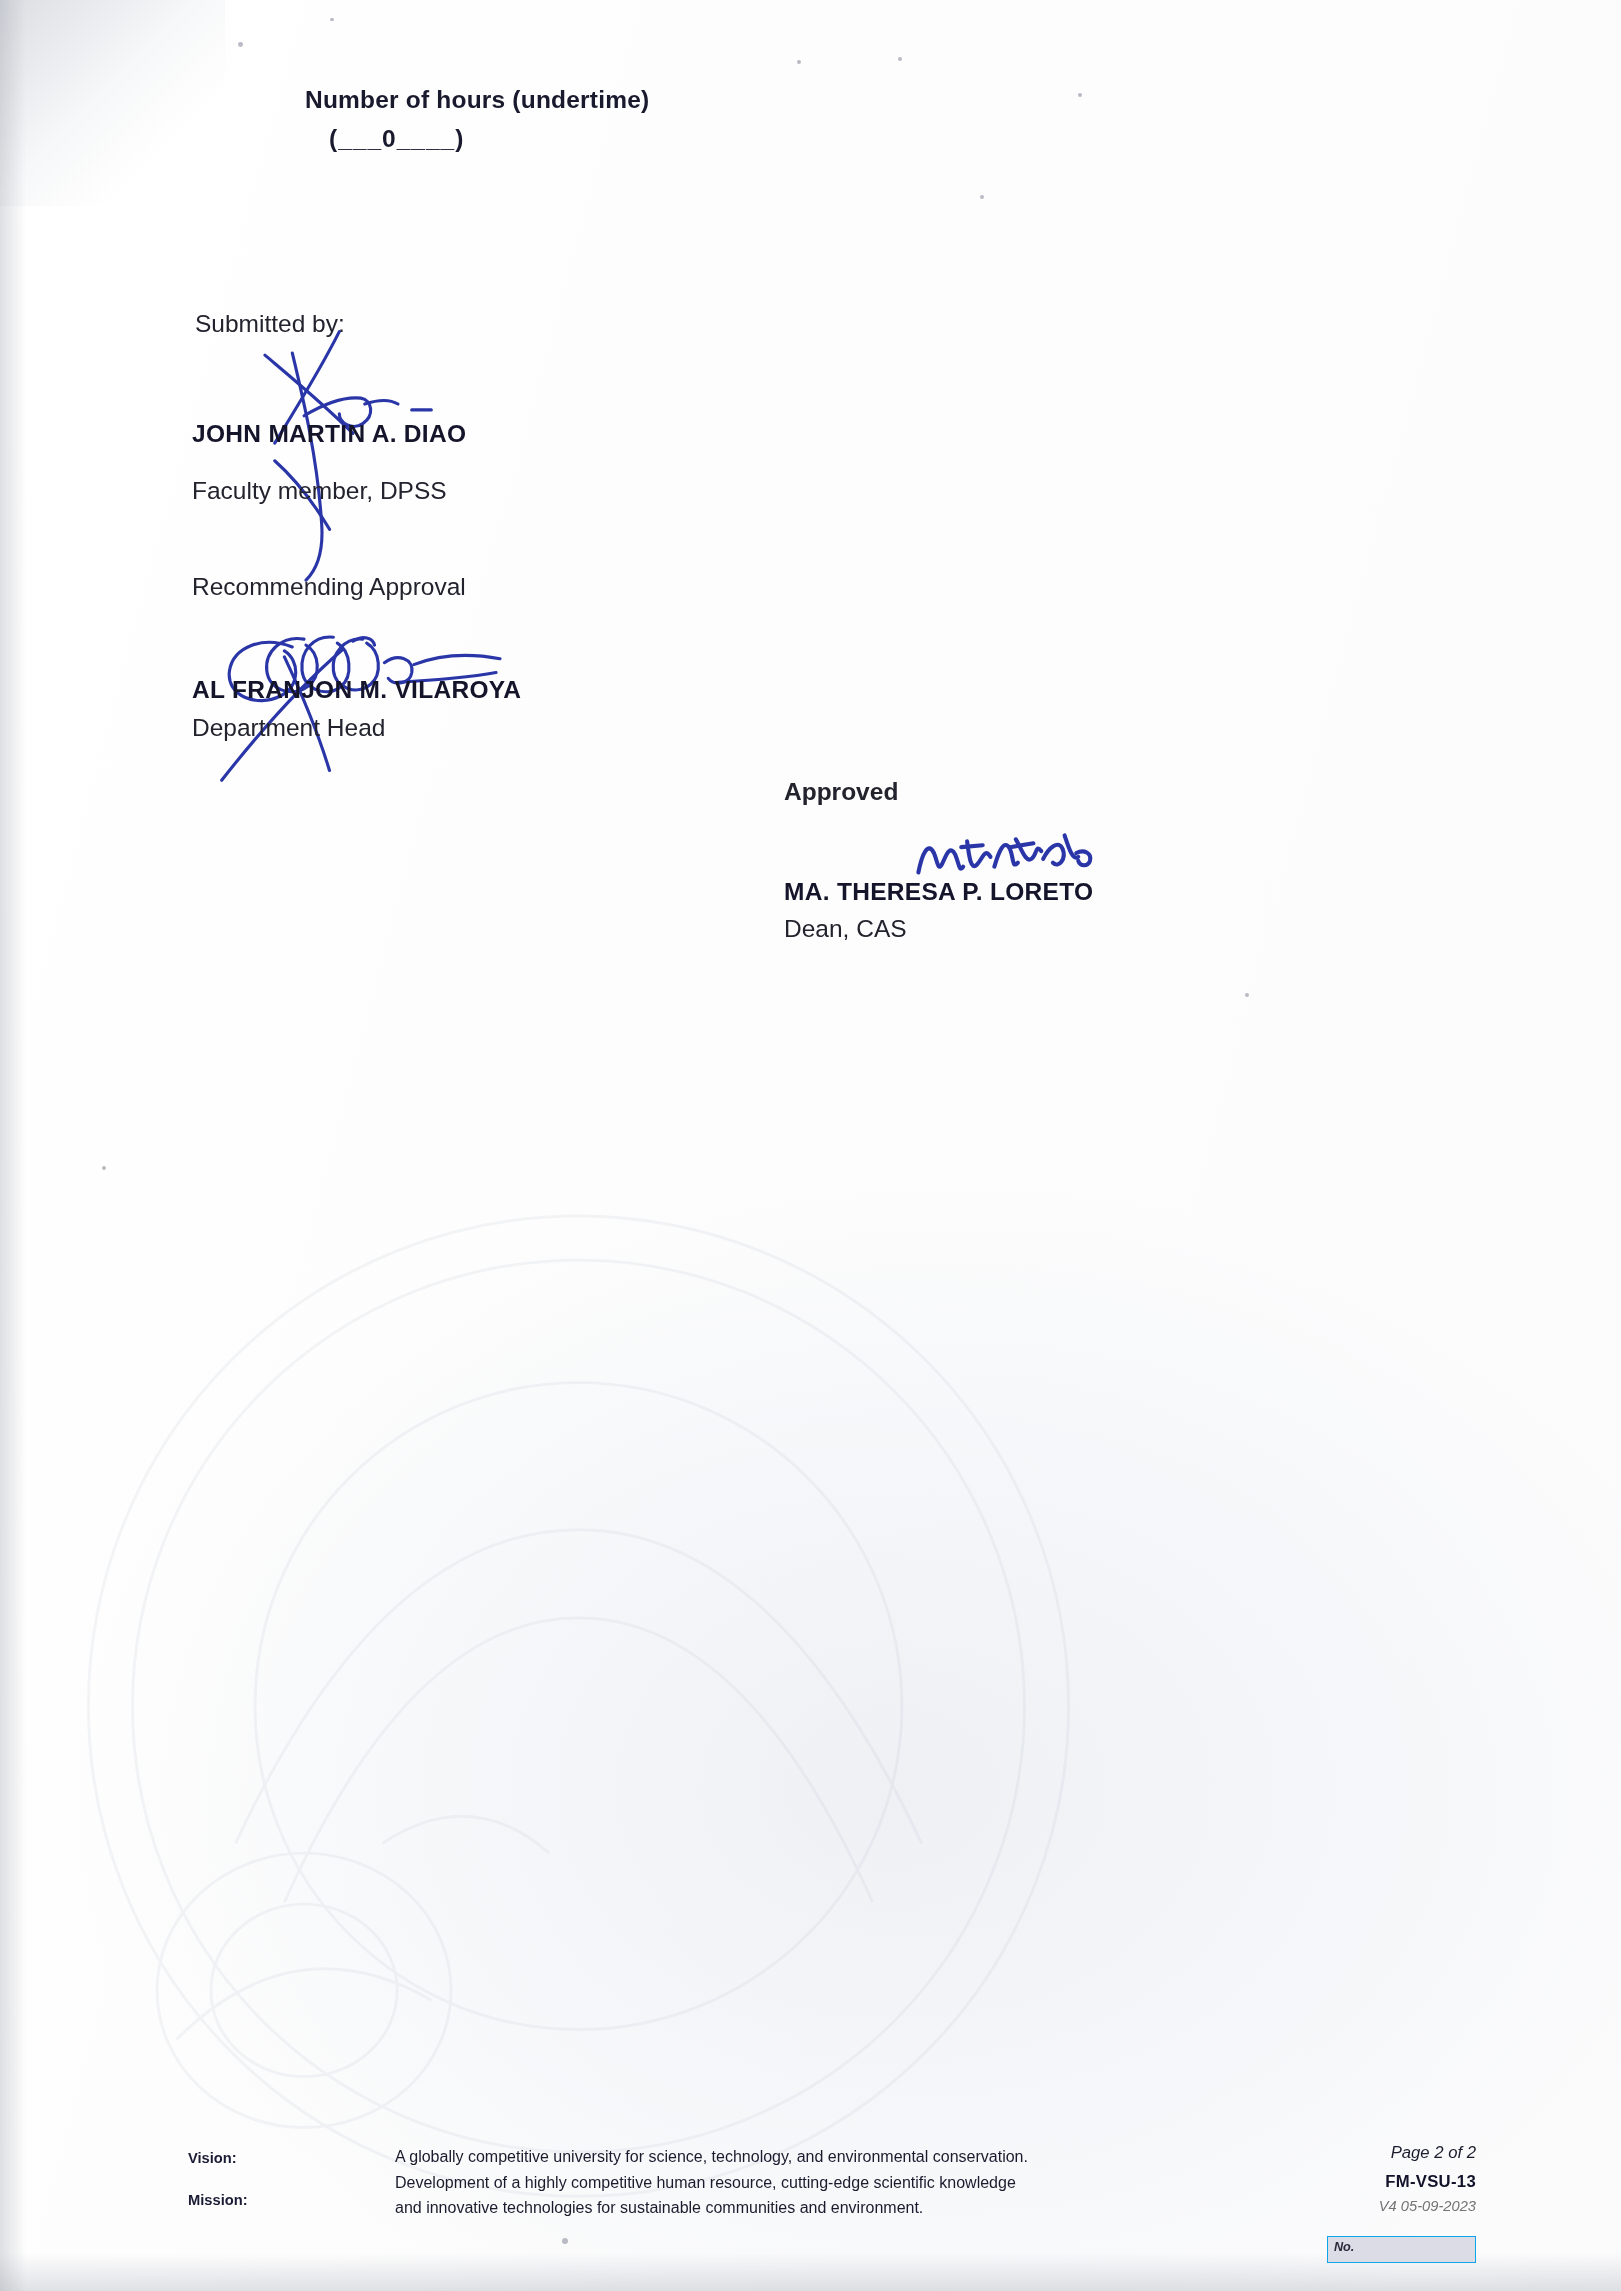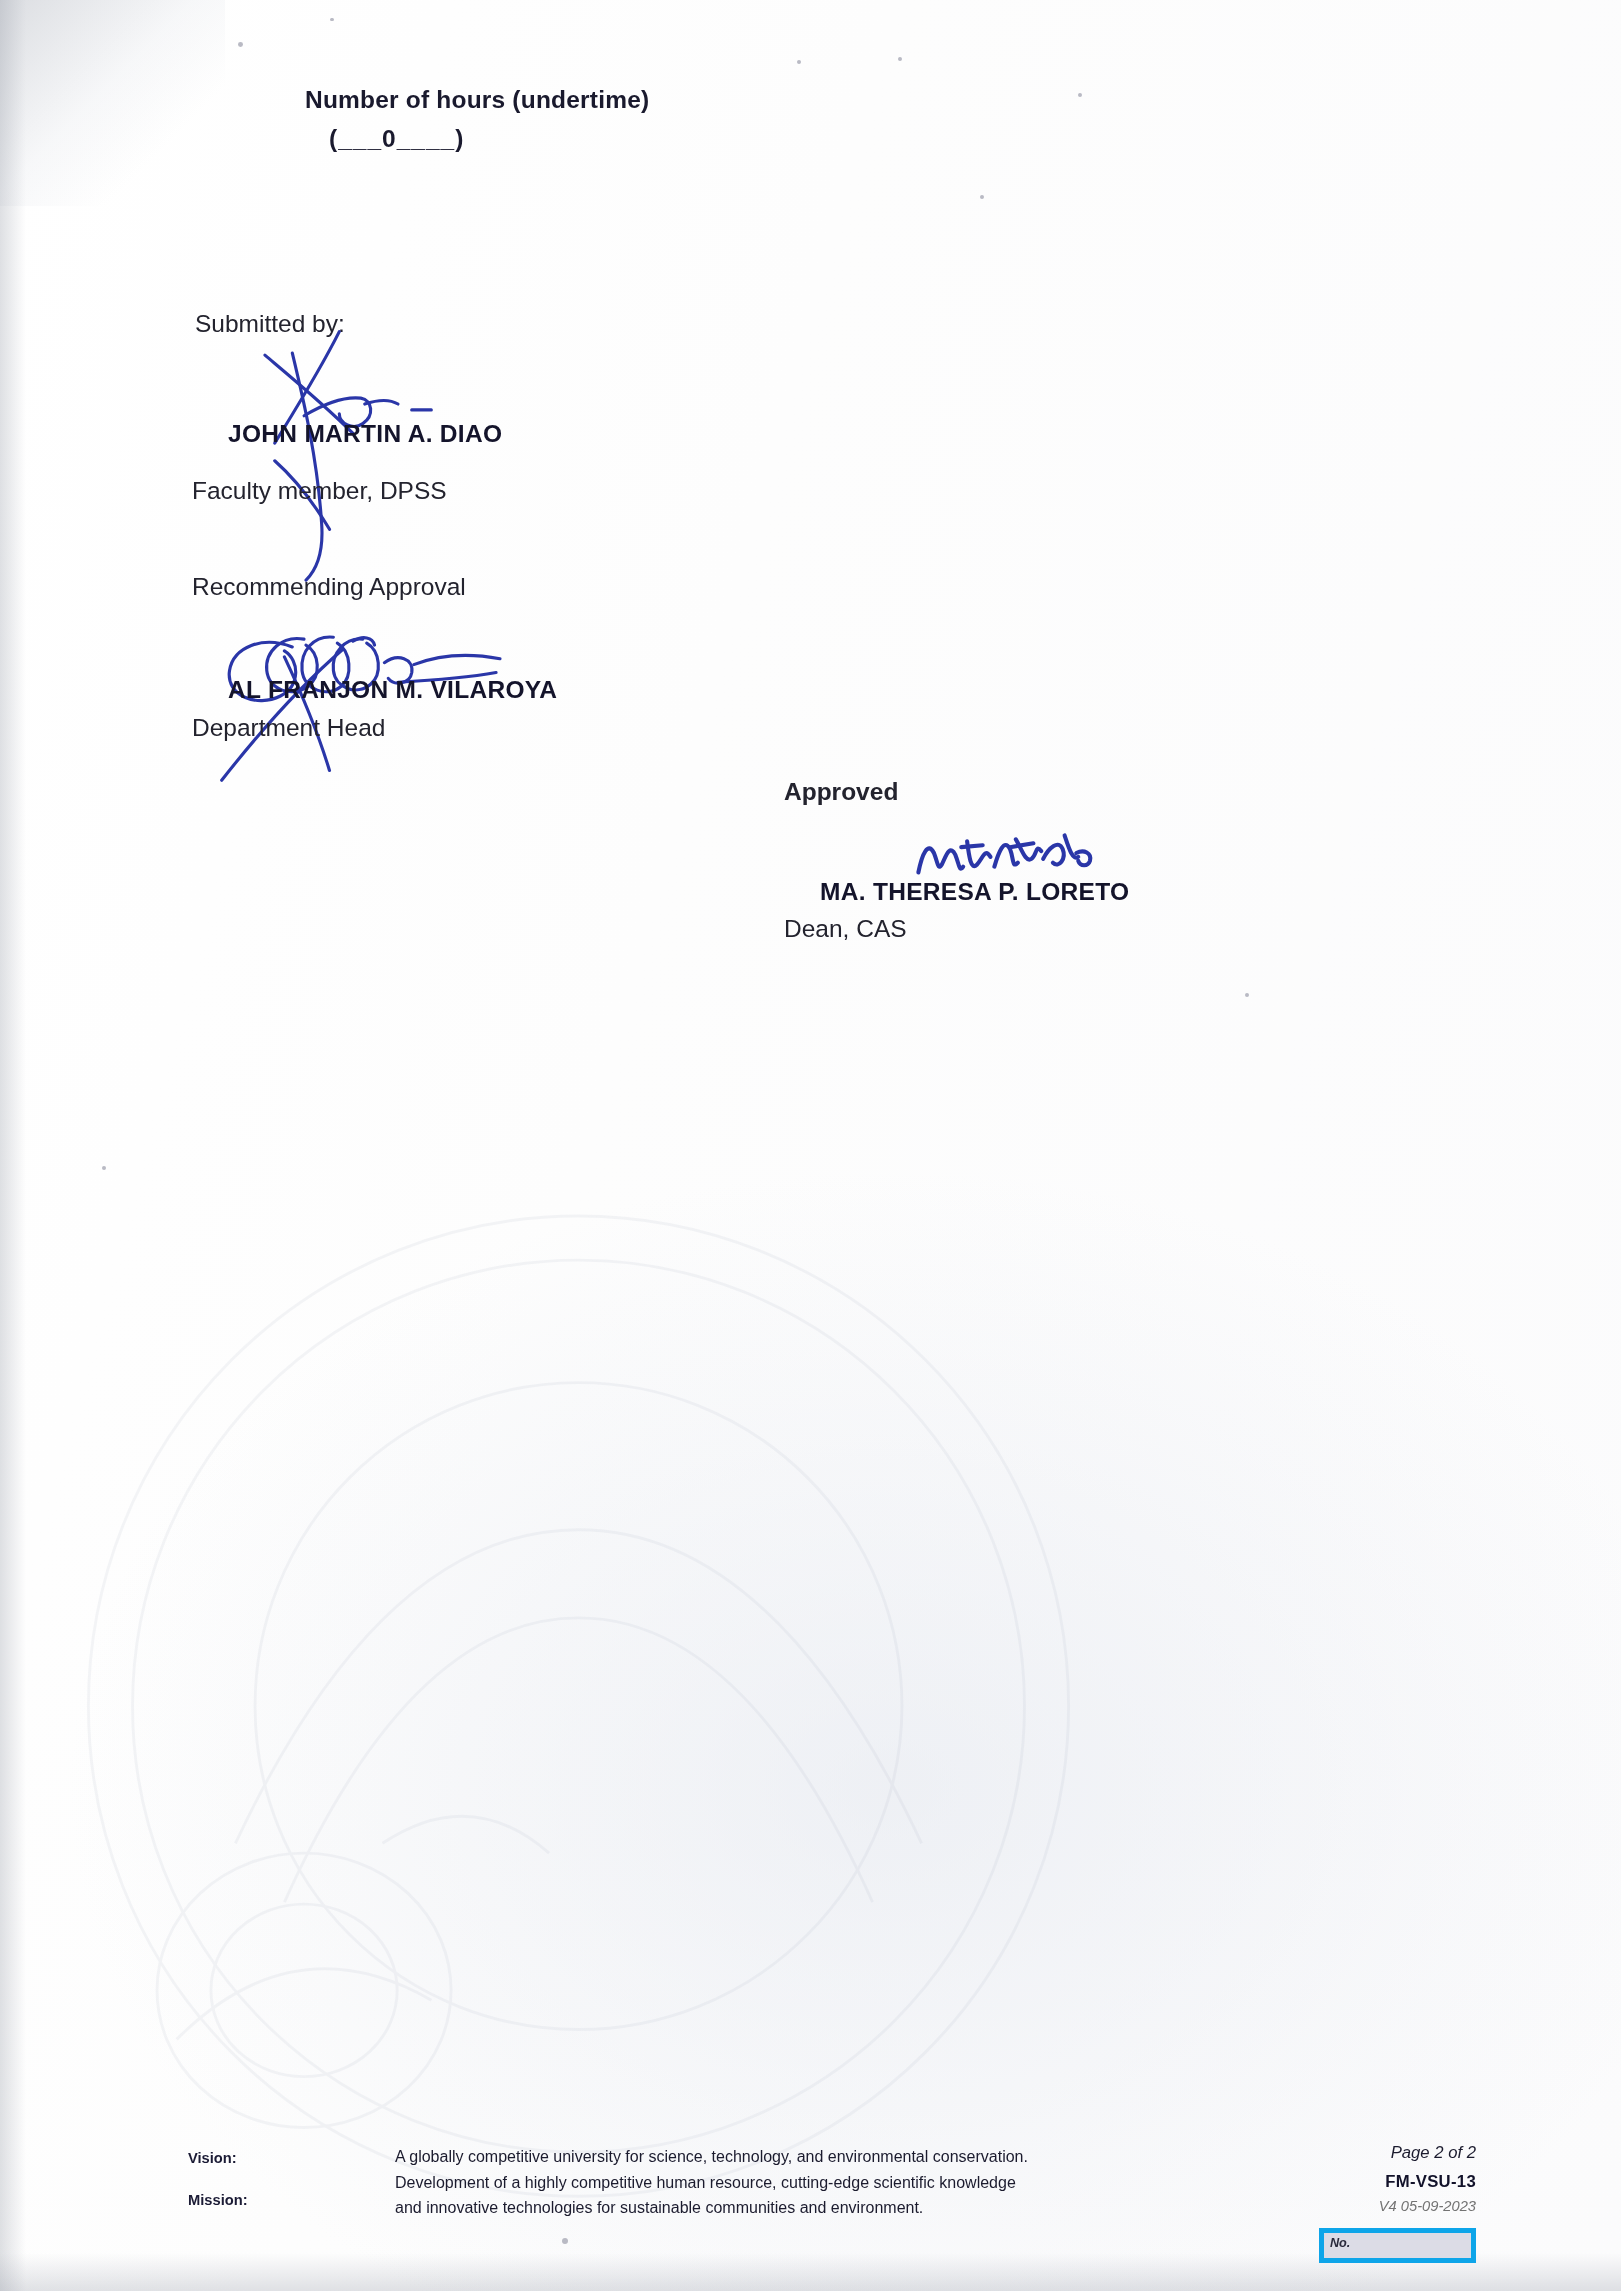--- a/index.html
+++ b/index.html
@@ -72,21 +72,20 @@
   }
   .lbl {
     font-size: 24.5px;
     color: #23232e;
   }
   .name {
     font-size: 24.5px;
     font-weight: bold;
     letter-spacing: 0.3px;
     color: #14142b;
-    margin-left: 36px;
   }
   .role {
     font-size: 24.5px;
     color: #23232e;
   }
 
   
   .sig {
     position: absolute;
     pointer-events: none;
@@ -133,21 +132,21 @@
     font-style: italic;
     color: #737373;
   }
   .no-box {
     position: absolute;
     right: 145px;
     bottom: 29px;
     width: 147px;
     height: 25.5px;
     background: #dcdce6;
-    border: 5px solid #0ea5e9;
+    border: 1px solid #0ea5e9;
   }
   .no-box span {
     position: absolute;
     left: 5.9px; top: 3.9px;
     font-size: 12.7px;
     font-style: italic;
     font-weight: bold;
     color: #2a2a3c;
   }
   .speck {

